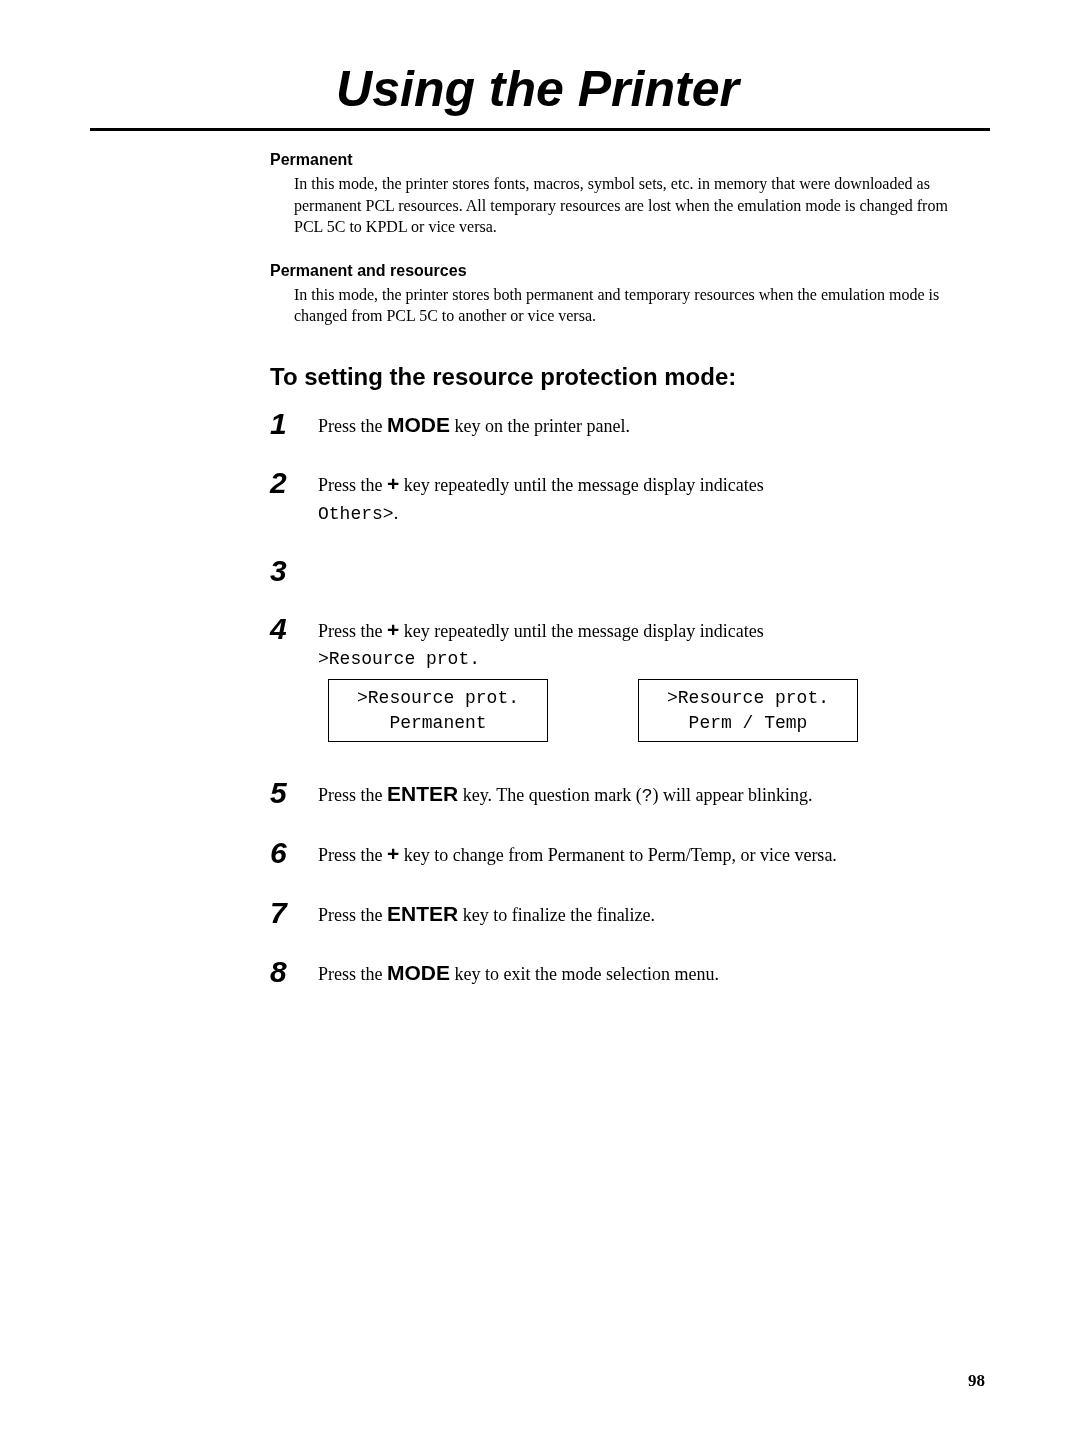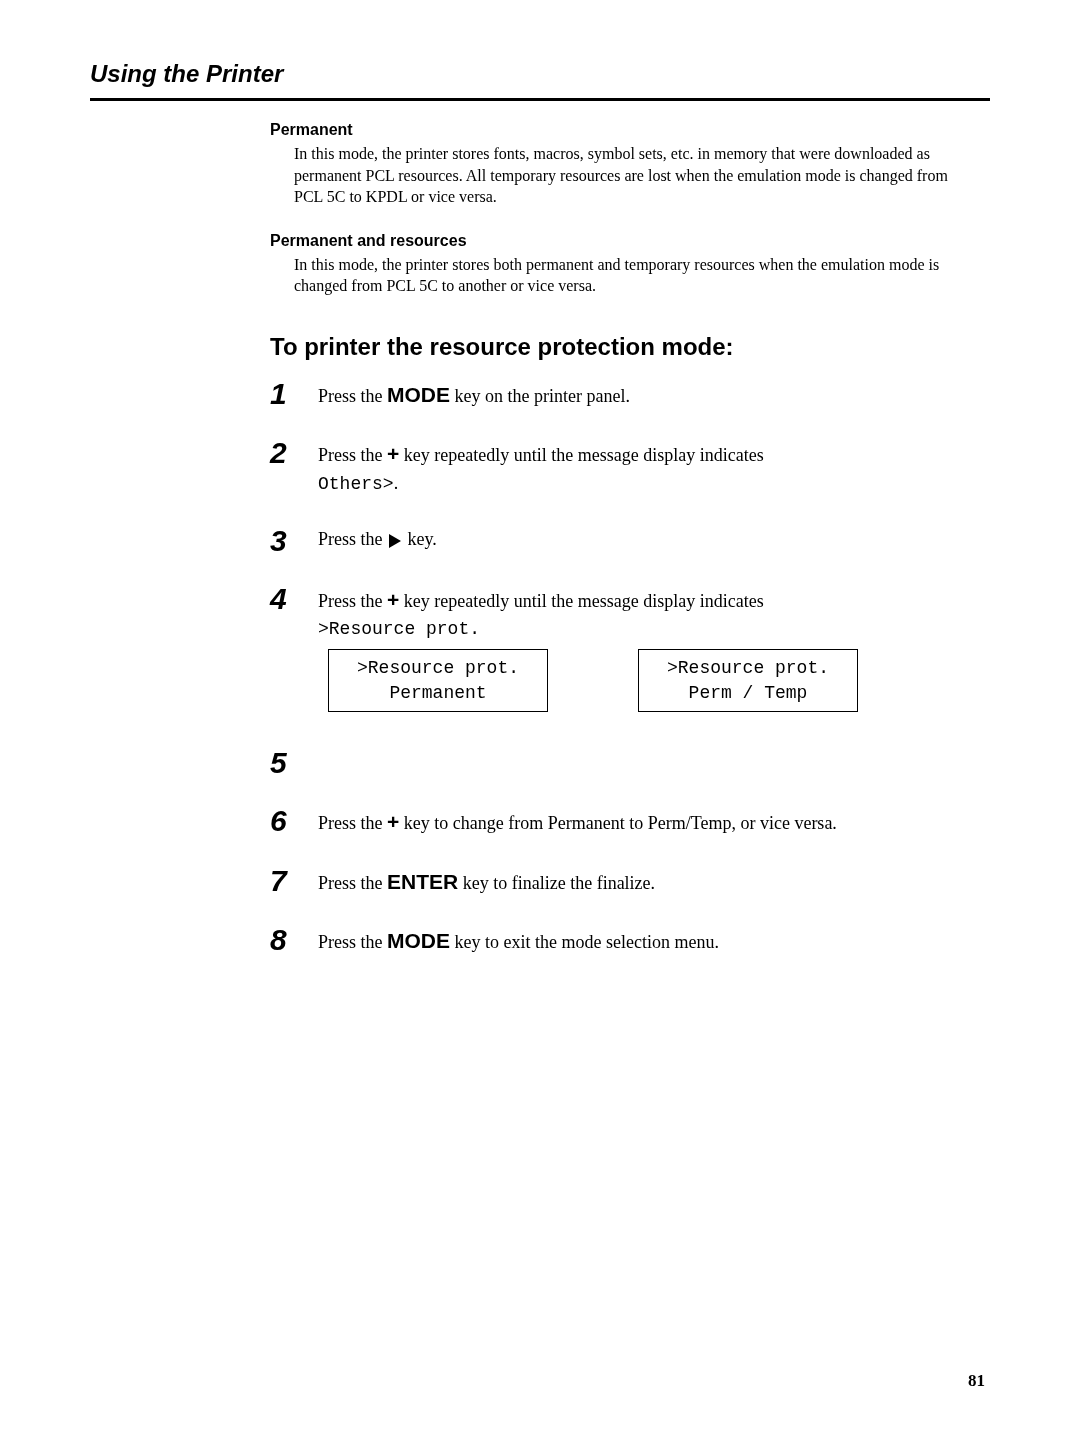--- a/index.html
+++ b/index.html
@@ -14,24 +14,24 @@
   .page {
     padding: 60px 90px 50px 90px;
   }
   .header-area {
     border-bottom: 3px solid #000;
     padding-bottom: 2px;
     margin-bottom: 20px;
   }
   .chapter-title {
     font-family: Arial, Helvetica, sans-serif;
-    font-size: 24px;
+    font-size: 50px;
     font-weight: bold;
     font-style: italic;
-    text-align: left;
+    text-align: center;
     padding-right: 5px;
     padding-bottom: 8px;
   }
   .content-block {
     margin-left: 180px;
     margin-right: 20px;
   }
   .sub-head {
     font-family: Arial, Helvetica, sans-serif;
     font-size: 16px;
@@ -131,42 +131,39 @@
     <div>
       <div class="sub-head">Permanent</div>
       <div class="body-text">In this mode, the printer stores fonts, macros, symbol sets, etc. in memory that were downloaded as permanent PCL resources. All temporary resources are lost when the emulation mode is changed from PCL 5C to KPDL or vice versa.</div>
     </div>
 
     <div>
       <div class="sub-head">Permanent and resources</div>
       <div class="body-text">In this mode, the printer stores both permanent and temporary resources when the emulation mode is changed from PCL 5C to another or vice versa.</div>
     </div>
 
-    <div class="section-title">To printer the resource protection mode:</div>
+    <div class="section-title">To setting the resource protection mode:</div>
 
     <div class="step-row">
       <div class="step-num">1</div>
       <div class="step-body">
         <span>Press the </span><span class="bold">MODE</span><span> key on the printer panel.</span>
       </div>
     </div>
 
     <div class="step-row">
       <div class="step-num">2</div>
       <div class="step-body">
         <span>Press the </span><span class="bold">+</span><span> key repeatedly until the message display indicates </span><br>
         <span class="mono">Others&gt;</span><span>.</span>
       </div>
     </div>
 
     <div class="step-row">
       <div class="step-num">3</div>
-      <div class="step-body">
-        <span>Press the </span><span class="triangle"></span><span> key.</span>
-      </div>
     </div>
 
     <div class="step-row">
       <div class="step-num">4</div>
       <div class="step-body">
         <span>Press the </span><span class="bold">+</span><span> key repeatedly until the message display indicates </span><br>
         <span class="mono">&gt;Resource prot.</span>
         <div class="display-row">
           <div class="lcd-box">
             <div>&gt;Resource prot.</div>
@@ -175,20 +172,23 @@
           <div class="lcd-box">
             <div>&gt;Resource prot.</div>
             <div>Perm / Temp</div>
           </div>
         </div>
       </div>
     </div>
 
     <div class="step-row">
       <div class="step-num">5</div>
+      <div class="step-body">
+        <span>Press the </span><span class="bold">ENTER</span><span> key. The question mark (</span><span class="mono">?</span><span>) will appear blinking.</span>
+      </div>
     </div>
 
     <div class="step-row">
       <div class="step-num">6</div>
       <div class="step-body">
         <span>Press the </span><span class="bold">+</span><span> key to change from Permanent to Perm/Temp, or vice versa.</span>
       </div>
     </div>
 
     <div class="step-row">
@@ -200,14 +200,14 @@
 
     <div class="step-row">
       <div class="step-num">8</div>
       <div class="step-body">
         <span>Press the </span><span class="bold">MODE</span><span> key to exit the mode selection menu.</span>
       </div>
     </div>
 
   </div>
 
-  <div class="page-number">81</div>
+  <div class="page-number">98</div>
 </div>
 
 </body></html>

